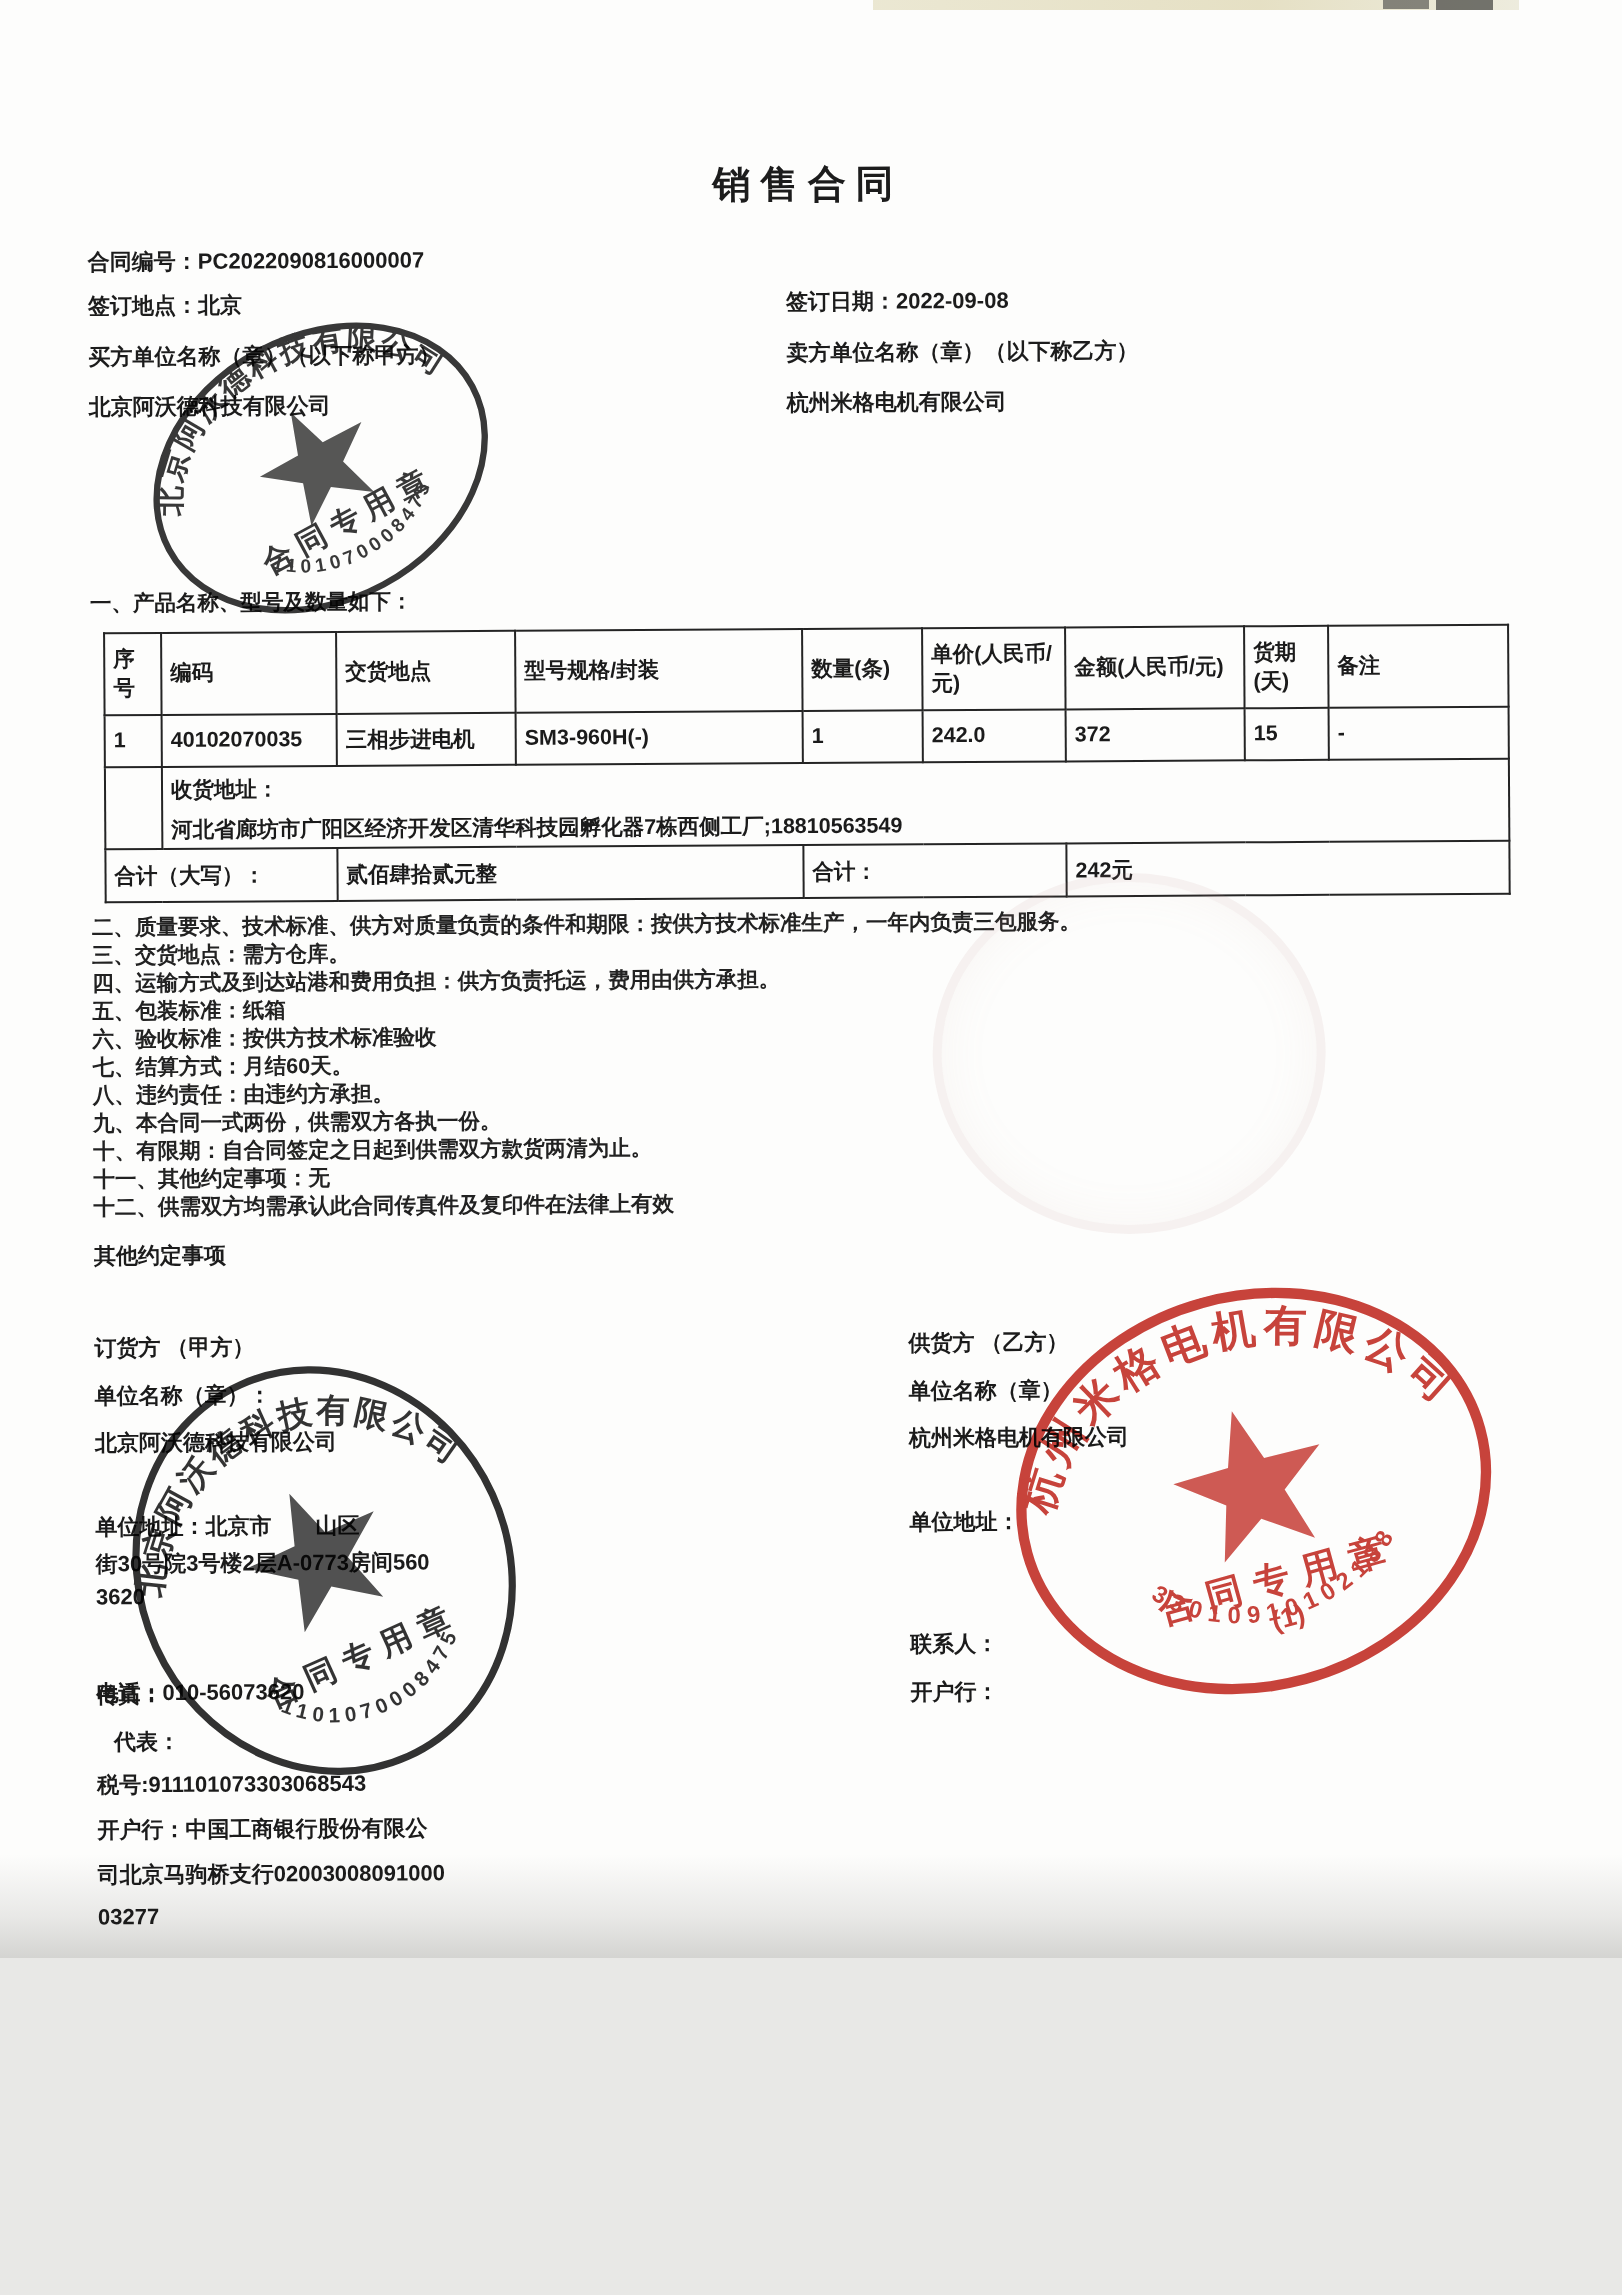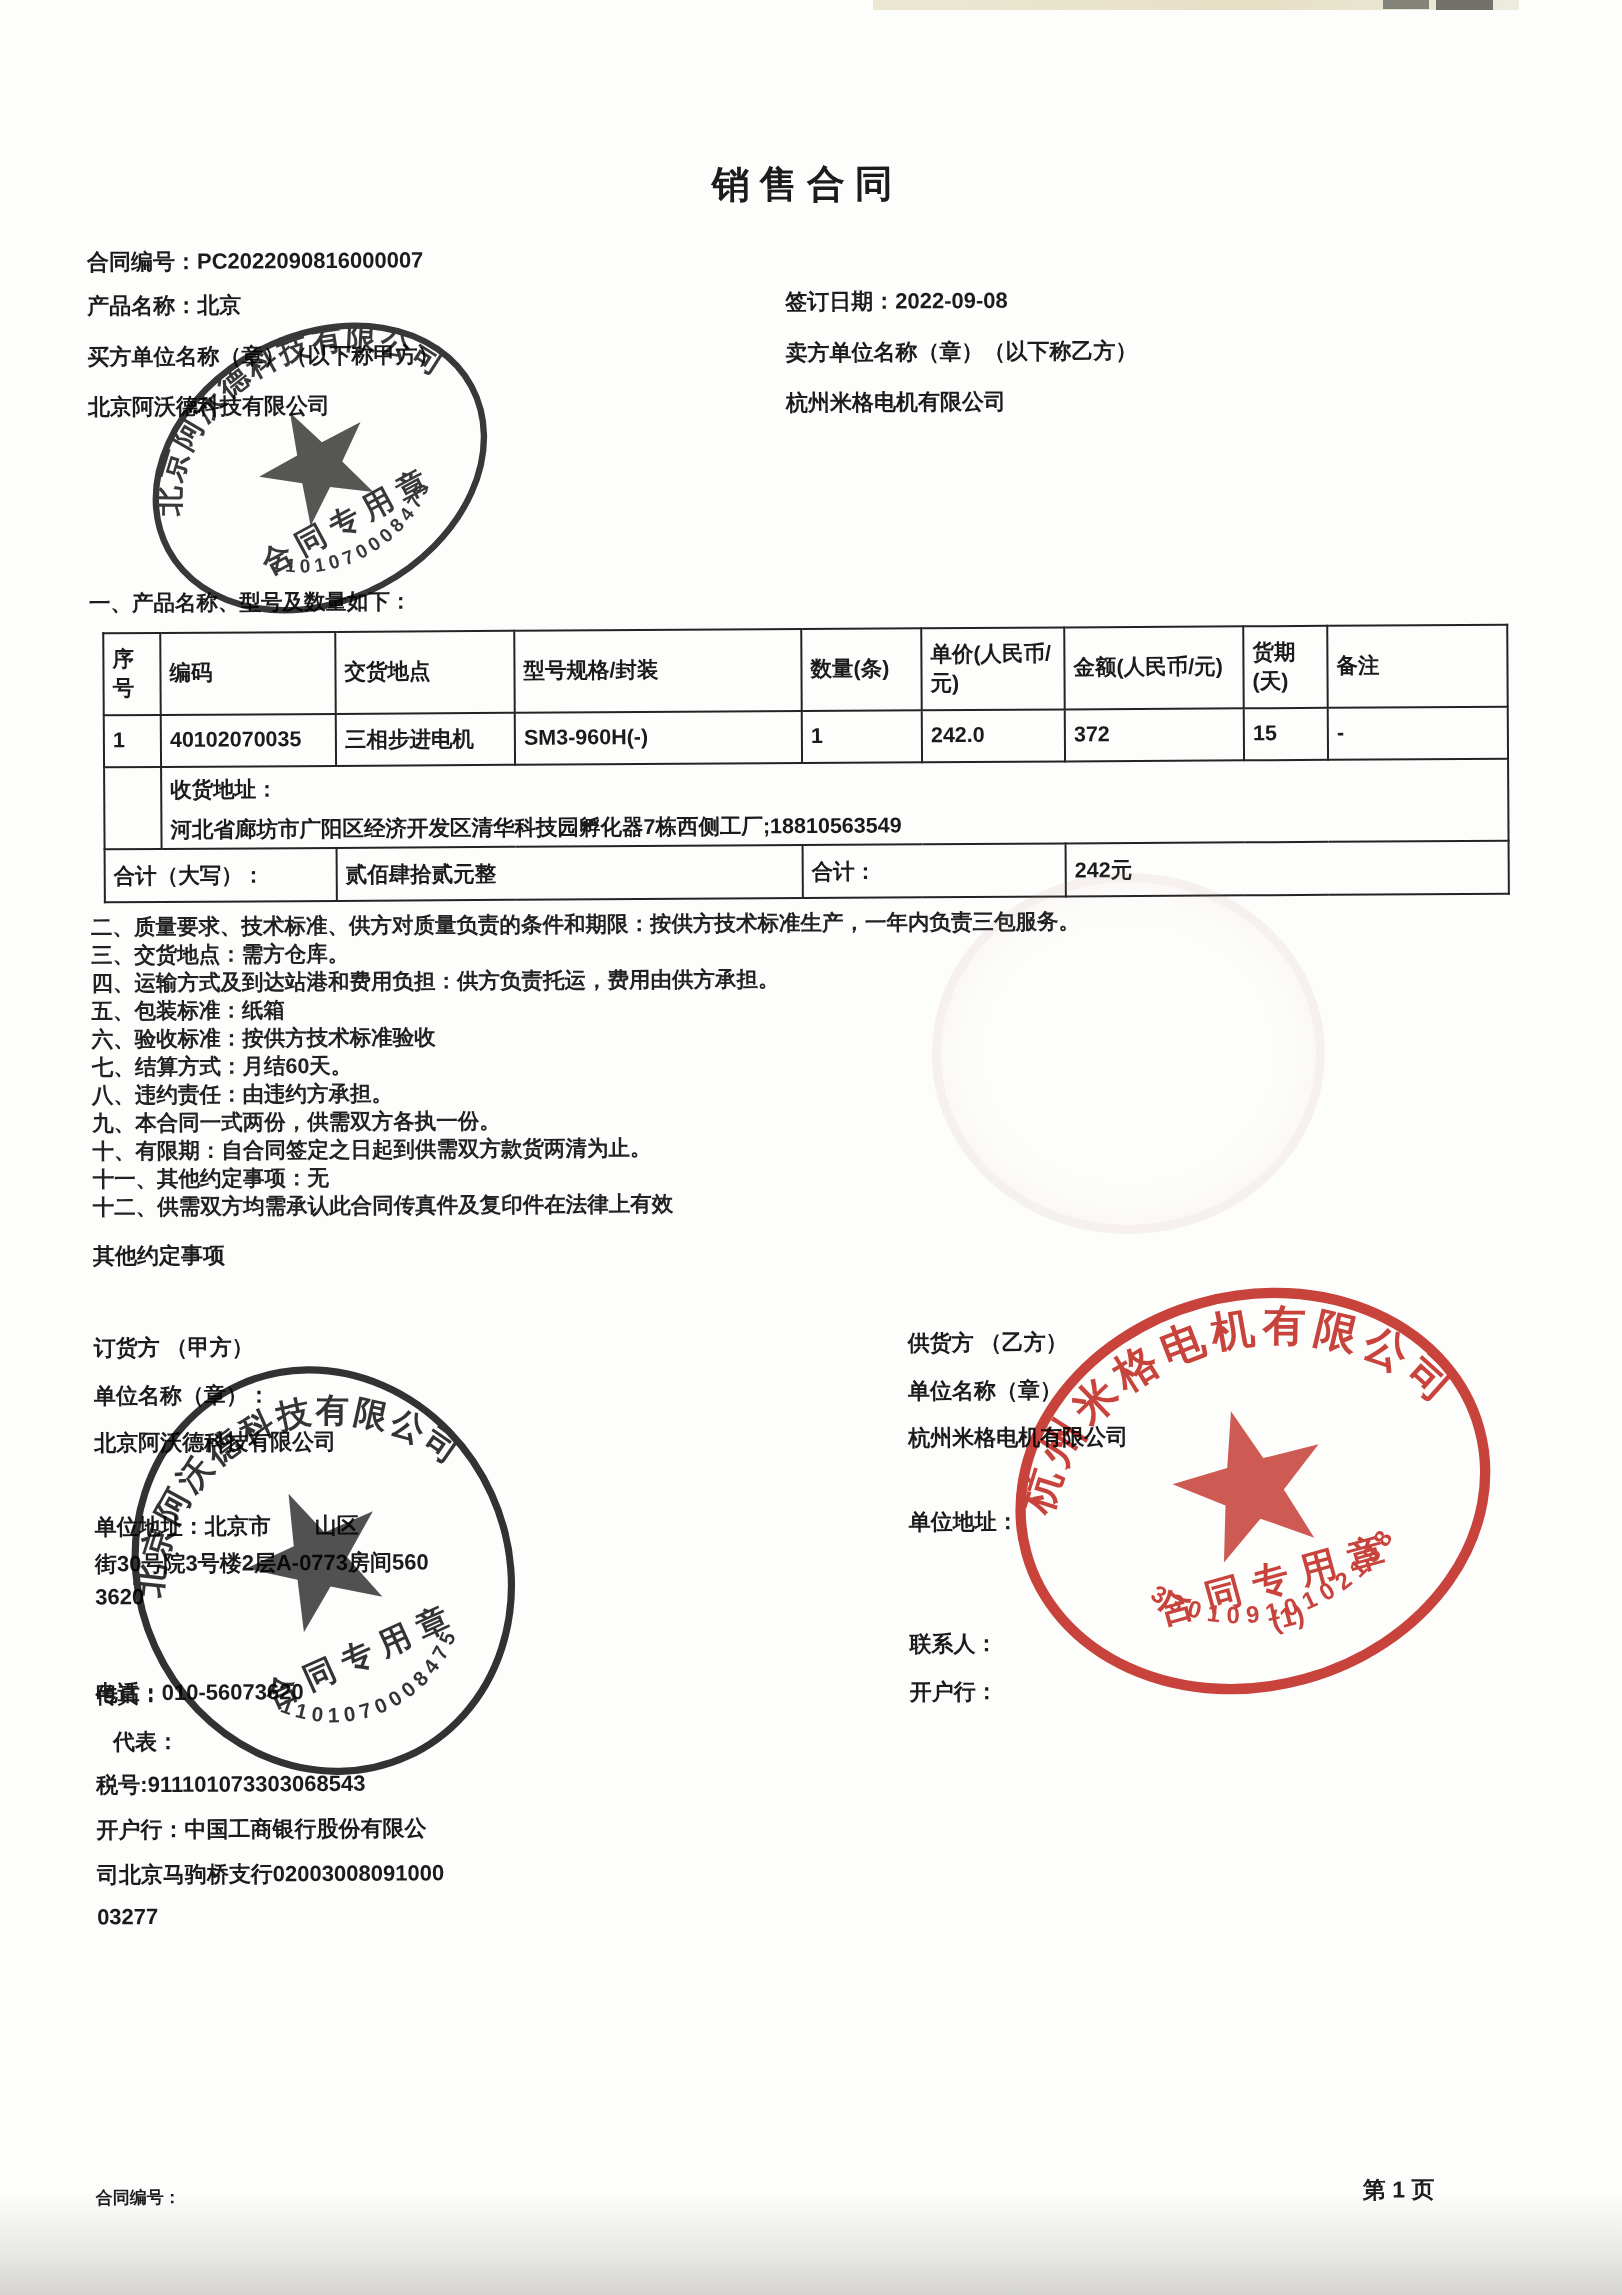--- a/index.html
+++ b/index.html
@@ -1,17 +1,17 @@
 <!DOCTYPE html>
 <html style="font-size:12.8px"><head>
 <meta charset="utf-8">
 <style>
   html,body{margin:0;padding:0;background:#e8e8e6;}
   .page{
-    position:relative;width:1623px;height:2295px;margin:0 auto;
+    position:relative;width:1623px;height:1958px;margin:0 auto;
     background:#fdfdfc;overflow:hidden;
     font-family:"Liberation Sans","DejaVu Sans",sans-serif;
     color:#1c1c1c;
   }
   .tilt{position:absolute;inset:0;transform:rotate(-0.35deg);transform-origin:50% 40%;}
   .abs{position:absolute;white-space:nowrap;}
   .b{font-weight:700;}
   .sb{font-weight:600;}
   .doc-title{left:0;top:159px;width:100%;text-align:center;font-size:38px;font-weight:700;letter-spacing:9.6px;}
   .t28{font-size:22px;}
@@ -65,21 +65,21 @@
   <div class="scan-band"></div>
   <div class="blob1"></div>
   <div class="blob2"></div>
   <div class="bottom-shade"></div>
 
   <div class="tilt">
 
     <div class="abs doc-title">销售合同</div>
 
     <div class="abs t28 b" style="left:91px;top:243px;">合同编号：PC2022090816000007</div>
-    <div class="abs t28 b" style="left:91px;top:287px;">产品名称：北京</div>
+    <div class="abs t28 b" style="left:91px;top:287px;">签订地点：北京</div>
     <div class="abs t28 b" style="left:789px;top:287px;">签订日期：2022-09-08</div>
     <div class="abs t28 b" style="left:91px;top:338px;">买方单位名称（章）（以下称甲方）</div>
     <div class="abs t28 b" style="left:789px;top:338px;">卖方单位名称（章）（以下称乙方）</div>
     <div class="abs t28 b" style="left:91px;top:388px;">北京阿沃德科技有限公司</div>
     <div class="abs t28 b" style="left:789px;top:388px;">杭州米格电机有限公司</div>
 
     <div class="abs t27 sb" style="left:91px;top:584px;">一、产品名称、型号及数量如下：</div>
 
     <table class="items">
       <colgroup>

